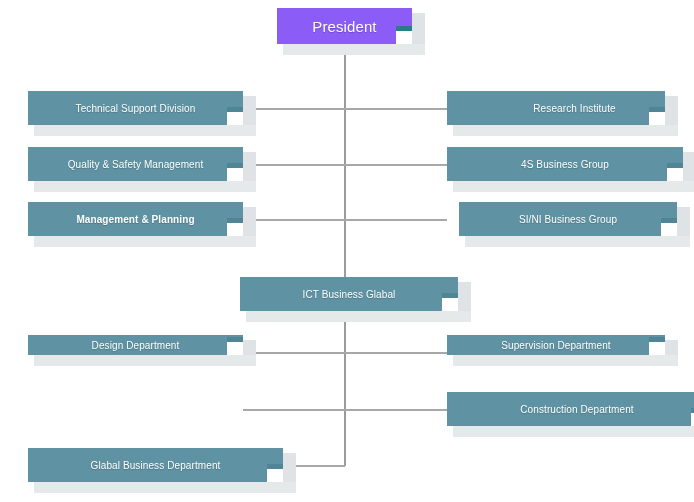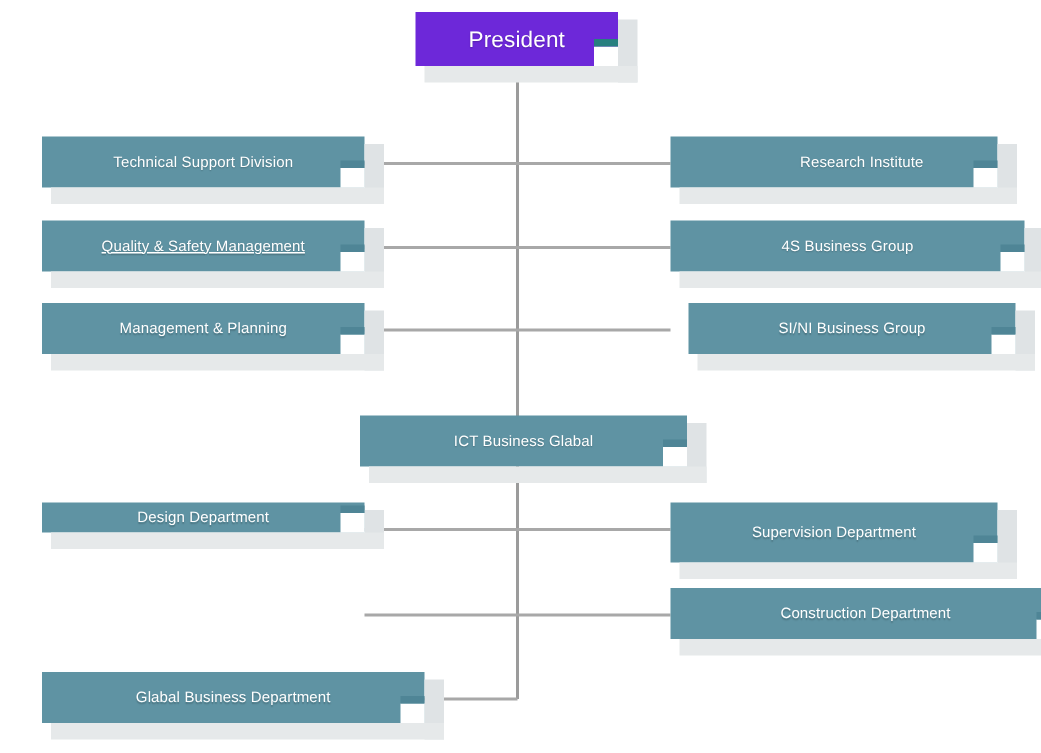--- a/index.html
+++ b/index.html
@@ -39,21 +39,21 @@
     display: flex;
     align-items: center;
     justify-content: center;
     font-size: 10px;
     letter-spacing: 0.1px;
     white-space: nowrap;
     text-shadow: 0 1px 1px rgba(0,0,0,0.22);
     z-index: 3;
   }
   .node.president {
-    background: #6d28d9;
+    background: #8b5cf6;
     font-size: 15px;
   }
   .node .shade-side {
     position: absolute;
     right: -13px;
     top: 5px;
     bottom: -11px;
     width: 13px;
     background: #dfe3e5;
     z-index: -1;
@@ -122,29 +122,29 @@
   </div>
 
   <div class="node" style="left:28px; top:91px; width:215px; height:34px;">
     <span class="shade-side"></span>
     <span class="shade-bottom"></span>
     <span class="fold"></span>
     <span class="fold-tab"></span>
     <span class="label">Technical Support Division</span>
   </div>
 
-  <div class="node" style="left:28px; top:147px; width:215px; height:34px;text-decoration:underline;">
+  <div class="node" style="left:28px; top:147px; width:215px; height:34px;">
     <span class="shade-side"></span>
     <span class="shade-bottom"></span>
     <span class="fold"></span>
     <span class="fold-tab"></span>
     <span class="label">Quality &amp; Safety Management</span>
   </div>
 
-  <div class="node" style="left:28px; top:202px; width:215px; height:34px;">
+  <div class="node" style="left:28px; top:202px; width:215px; height:34px;font-weight:bold;">
     <span class="shade-side"></span>
     <span class="shade-bottom"></span>
     <span class="fold"></span>
     <span class="fold-tab"></span>
     <span class="label">Management &amp; Planning</span>
   </div>
 
   <div class="node" style="left:447px; top:91px; width:218px; height:34px;padding-left:37px;">
     <span class="shade-side"></span>
     <span class="shade-bottom"></span>
@@ -187,21 +187,21 @@
 
 
   <div class="node" style="left:28px; top:448px; width:255px; height:34px;">
     <span class="shade-side"></span>
     <span class="shade-bottom"></span>
     <span class="fold"></span>
     <span class="fold-tab"></span>
     <span class="label">Glabal Business Department</span>
   </div>
 
-  <div class="node" style="left:447px; top:335px; width:218px; height:40px;">
+  <div class="node" style="left:447px; top:335px; width:218px; height:20px;">
     <span class="shade-side"></span>
     <span class="shade-bottom"></span>
     <span class="fold"></span>
     <span class="fold-tab"></span>
     <span class="label">Supervision Department</span>
   </div>
 
   <div class="node" style="left:447px; top:392px; width:260px; height:34px;">
     <span class="shade-side"></span>
     <span class="shade-bottom"></span>

